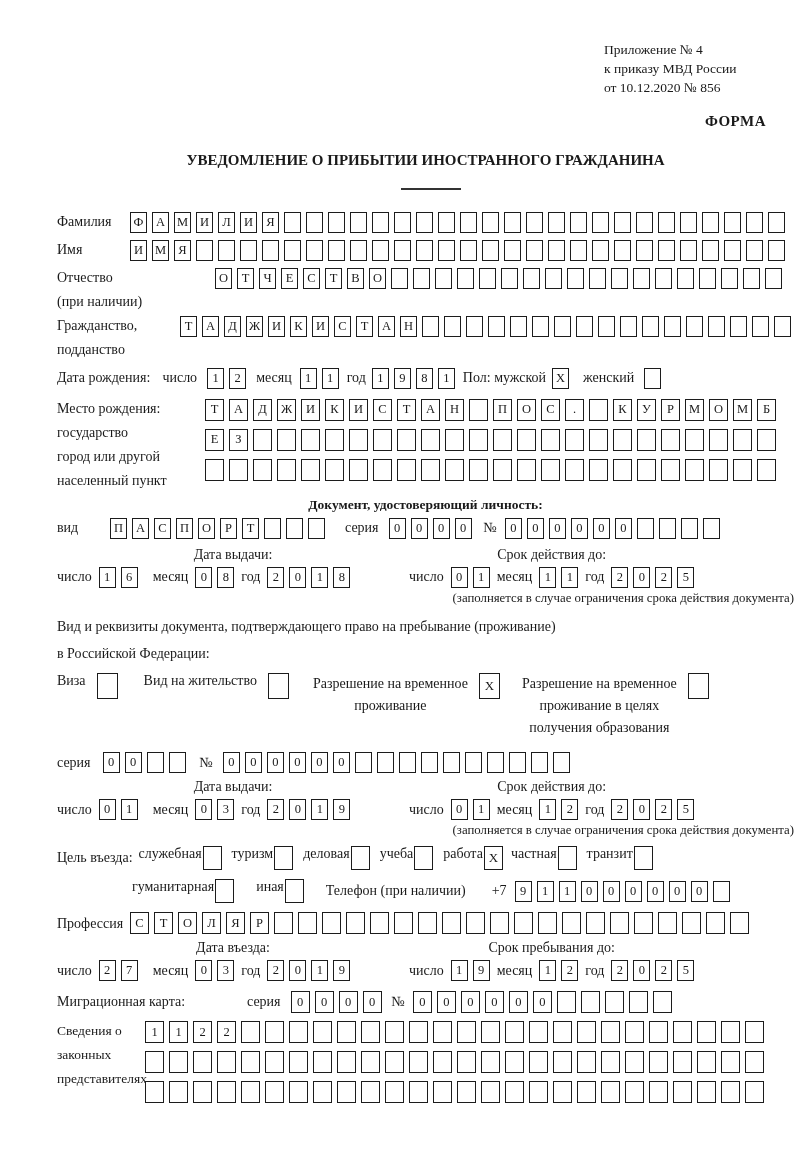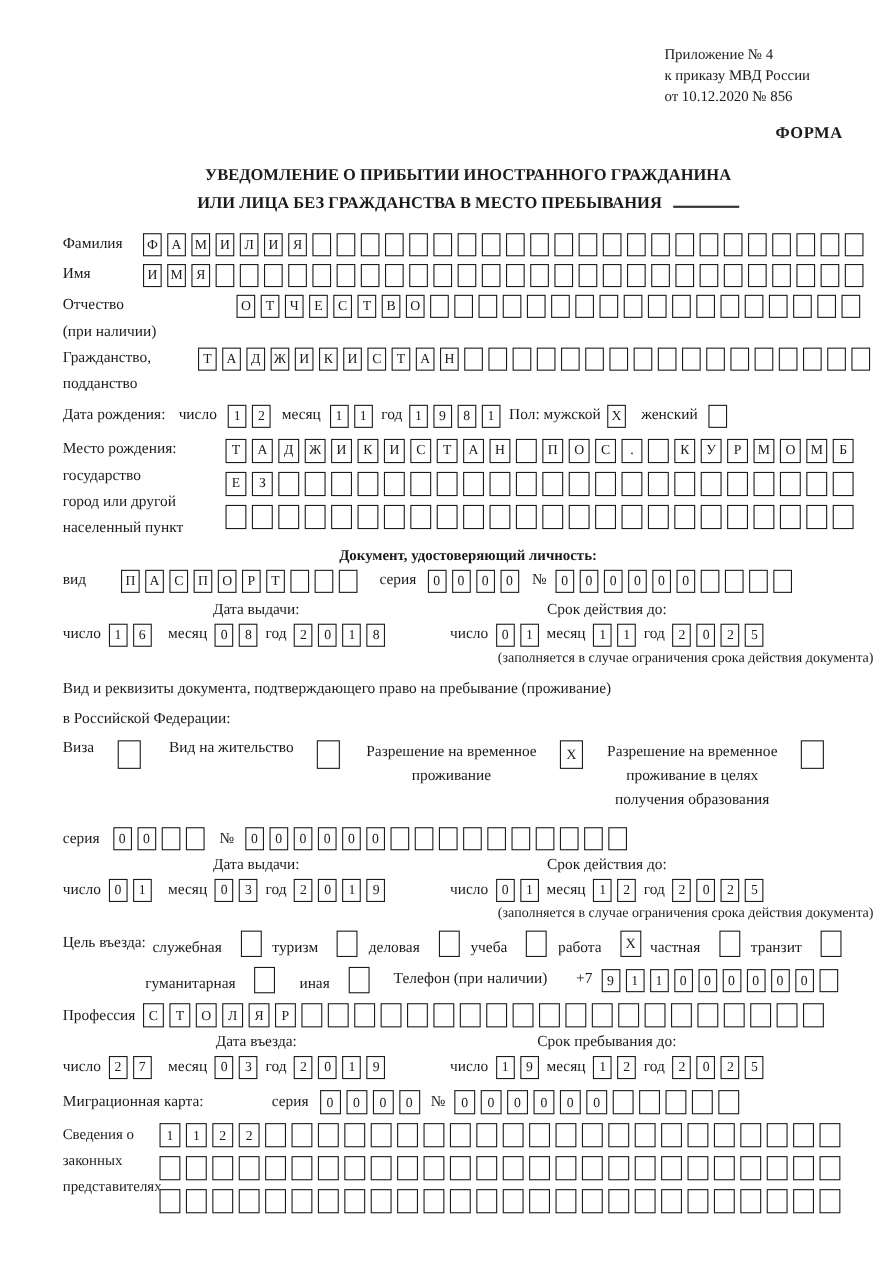--- a/index.html
+++ b/index.html
@@ -36,41 +36,41 @@
   .dgroup.left { width:352px; flex:none; }
   .dgroup.right { flex:none; }
   .dtitle { text-align:center; font-size:14px; margin-bottom:4px; }
   .dline { display:flex; align-items:center; gap:7px; font-size:14px; }
   .note { font-size:12.8px; text-align:right; margin:3px 0 8px 0; }
 
   .plain { font-size:14px; line-height:1.9; }
 
   
   .permits { display:flex; align-items:flex-start; font-size:14px; margin:6px 0 14px 0; }
-  .popt { display:flex; align-items:flex-start; gap:21px; }
+  .popt { display:flex; align-items:flex-start; gap:11px; }
   .ptxt { text-align:center; line-height:1.55; }
 
   .purpose-row { display:flex; align-items:center; font-size:14px; margin-bottom:9px; flex-wrap:nowrap; }
-  .popt2 { display:flex; align-items:flex-end; gap:17px; margin-right:10px; }
+  .popt2 { display:flex; align-items:flex-start; gap:1px; margin-right:10px; }
 </style>
 </head>
 <body>
 
 <div class="page">
 
   <div class="hdr">
     <div>Приложение № 4</div>
     <div>к приказу МВД России</div>
     <div>от 10.12.2020 № 856</div>
   </div>
   <div class="form-label">ФОРМА</div>
 
   <div class="title">
     <div>УВЕДОМЛЕНИЕ О ПРИБЫТИИ ИНОСТРАННОГО ГРАЖДАНИНА</div>
-    <div><span>ИЛИ ЛИЦА БЕЗ ГРАЖДАНСТВА В МЕСТО ПРЕБЫВАНИЯ</span><span class="blank-line"></span></div>
+    <div><span class="blank-line"></span></div>
   </div>
 
   <div style="height:14px"></div>
 
   <div class="frow">
     <span class="flabel" style="width:73px">Фамилия</span>
     <span class="cellrow">
         <span class="cell">Ф</span>
         <span class="cell">А</span>
         <span class="cell">М</span>

